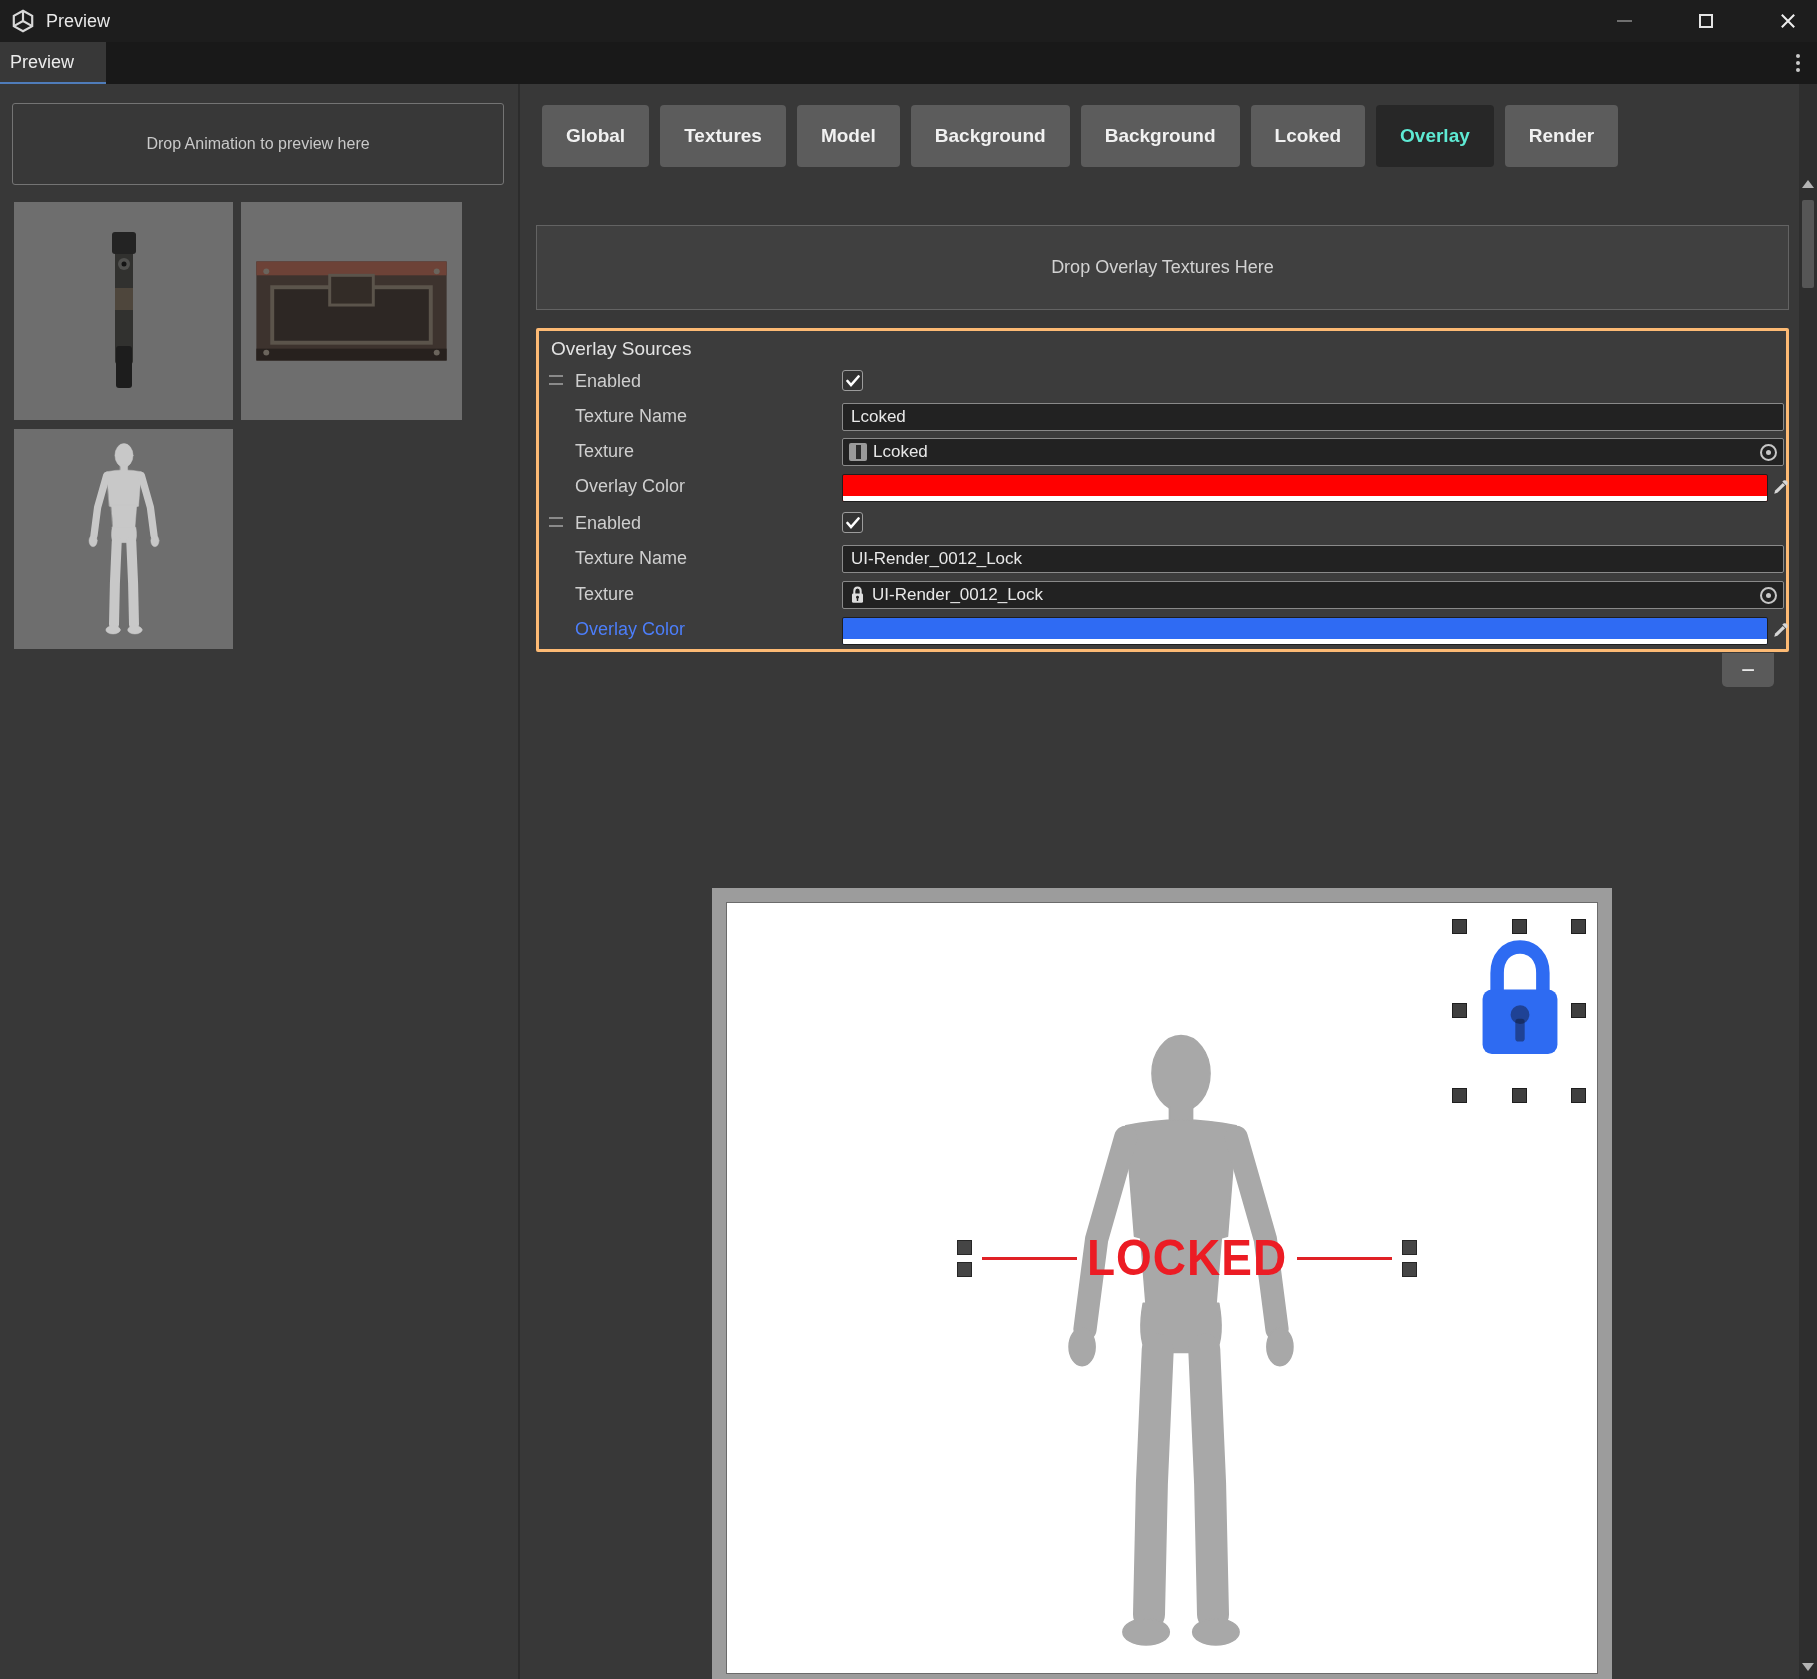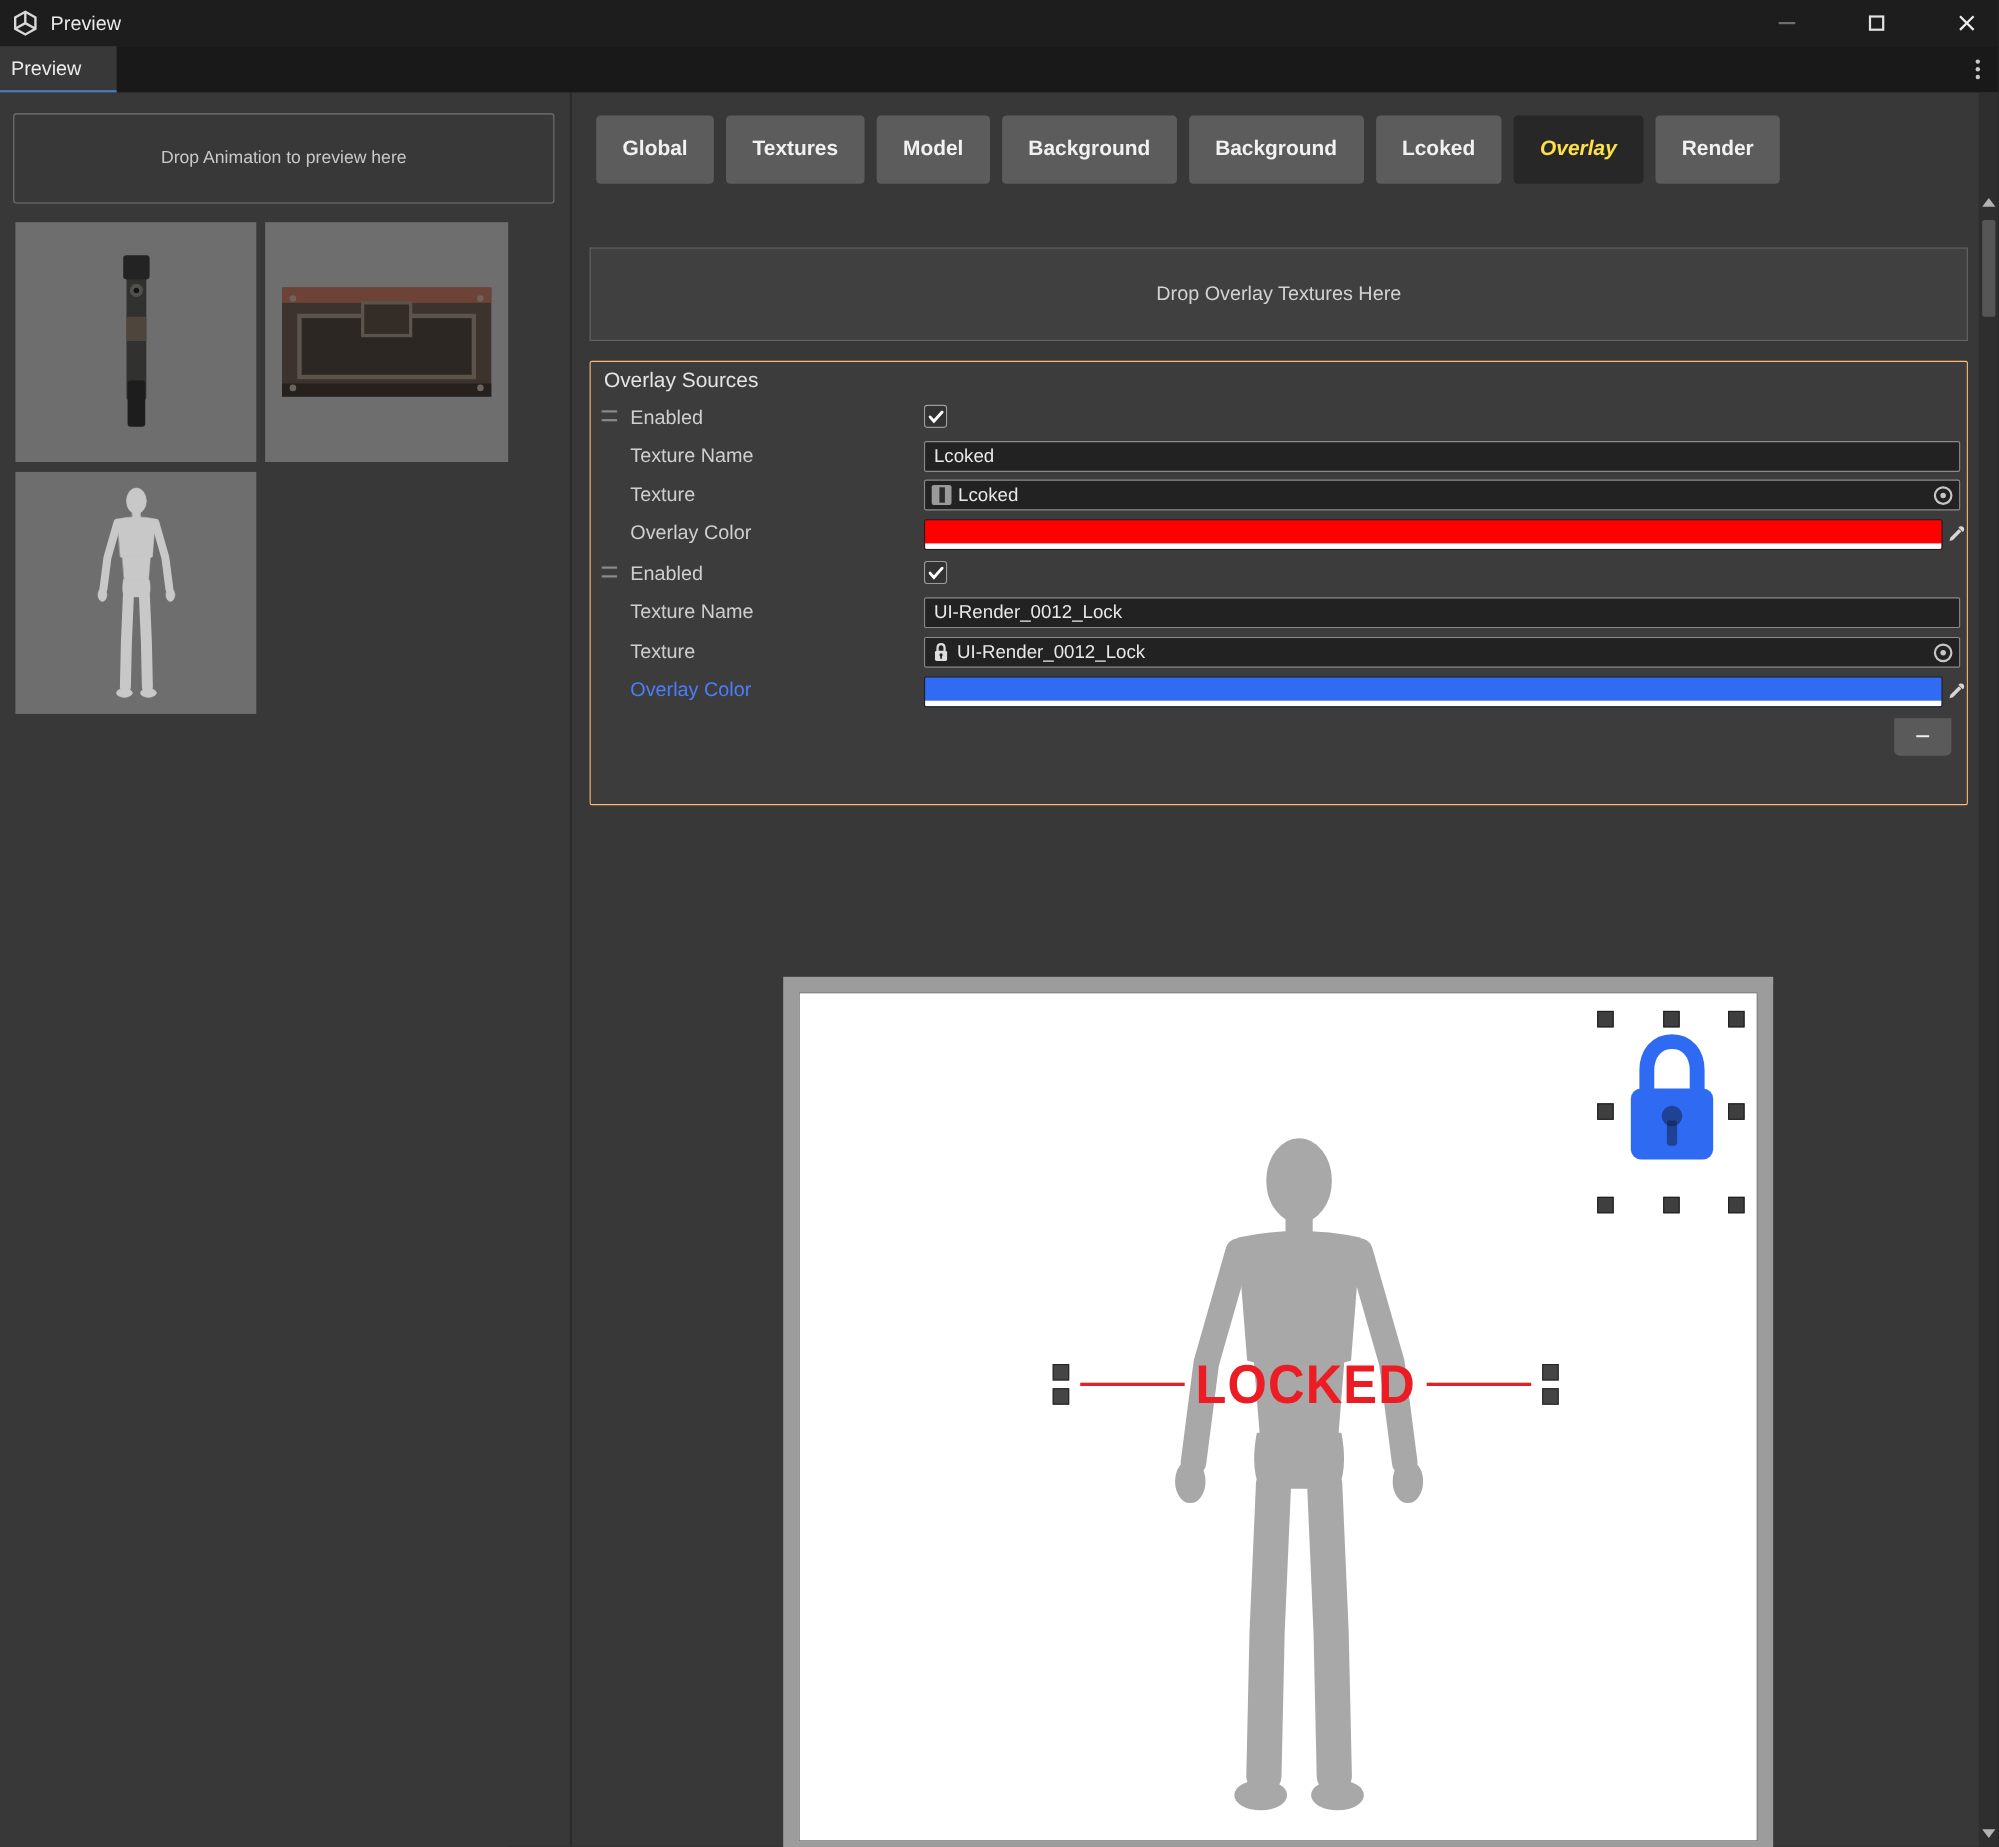--- a/index.html
+++ b/index.html
@@ -25,26 +25,26 @@
   .divider { position: absolute; left: 518px; top: 84px; width: 2px; height: 1595px; background: #2c2c2c; }
   .drop-go { position: absolute; left: 12px; top: 103px; width: 492px; height: 82px; border: 1px solid #747474; border-radius: 3px; display: flex; align-items: center; justify-content: center; font-size: 16px; color: #c9c9c9; }
   .thumb { position: absolute; background: #6e6e6e; overflow: hidden; display: flex; align-items: center; justify-content: center; cursor: pointer; }
   #thumb-pistol { left: 14px; top: 202px; width: 219px; height: 218px; }
   #thumb-crate { left: 241px; top: 202px; width: 221px; height: 218px; }
   #thumb-mannequin { left: 14px; top: 429px; width: 219px; height: 220px; }
 
   
   .toolbar { position: absolute; left: 542px; top: 105px; height: 62px; display: flex; gap: 11px; }
   .tb-btn { height: 62px; display: flex; align-items: center; justify-content: center; background: #5c5c5c; border-radius: 4px; font-size: 19px; font-weight: 700; color: #f1f1f1; padding: 0 24px; cursor: pointer; white-space: nowrap; }
-  .tb-btn.active { background: #272727; color: #fde047; font-style: italic; }
+  .tb-btn.active { background: #272727; color: #5eead4; }
 
   .drop-overlay { position: absolute; left: 536px; top: 225px; width: 1253px; height: 85px; background: #404040; border: 1px solid #636363; border-radius: 0; display: flex; align-items: center; justify-content: center; font-size: 18px; color: #d2d2d2; }
 
   
-  .sources { position: absolute; left: 536px; top: 328px; width: 1253px; height: 404px; background: #3c3c3c; border: 1px solid #fdba74; border-radius: 2px; }
+  .sources { position: absolute; left: 536px; top: 328px; width: 1253px; height: 324px; background: #3c3c3c; border: 3px solid #fdba74; border-radius: 2px; }
   .src-title { position: absolute; left: 12px; top: 7px; font-size: 19px; color: #e3e3e3; }
   .row-label { position: absolute; font-size: 18px; color: #cfcfcf; white-space: nowrap; }
   .drag-handle { position: absolute; width: 14px; height: 10px; display: flex; flex-direction: column; justify-content: space-between; cursor: grab; }
   .drag-handle i { height: 2px; background: #8a8a8a; display: block; }
   .checkbox { position: absolute; width: 21px; height: 21px; background: #333; border: 1px solid #9c9c9c; border-radius: 3px; display: flex; align-items: center; justify-content: center; cursor: pointer; }
   .text-field { position: absolute; height: 28px; background: #222; border: 1px solid #8a8a8a; color: #e8e8e8; font-size: 17px; padding: 0 8px; font-family: "Liberation Sans", sans-serif; border-radius: 2px; outline: none; }
   .object-field { position: absolute; height: 28px; background: #222; border: 1px solid #8a8a8a; display: flex; align-items: center; padding: 0 6px; gap: 6px; font-size: 17px; color: #e8e8e8; border-radius: 2px; cursor: pointer; }
   .obj-picker { margin-left: auto; width: 17px; height: 17px; border: 2px solid #c6c6c6; border-radius: 50%; display: flex; align-items: center; justify-content: center; flex: none; cursor: pointer; }
   .obj-picker i { width: 5px; height: 5px; background: #c6c6c6; border-radius: 50%; display: block; }
   .tex-thumb-icon { width: 18px; height: 18px; background: #9a9a9a; display: flex; align-items: center; justify-content: center; border-radius: 2px; flex: none; }

